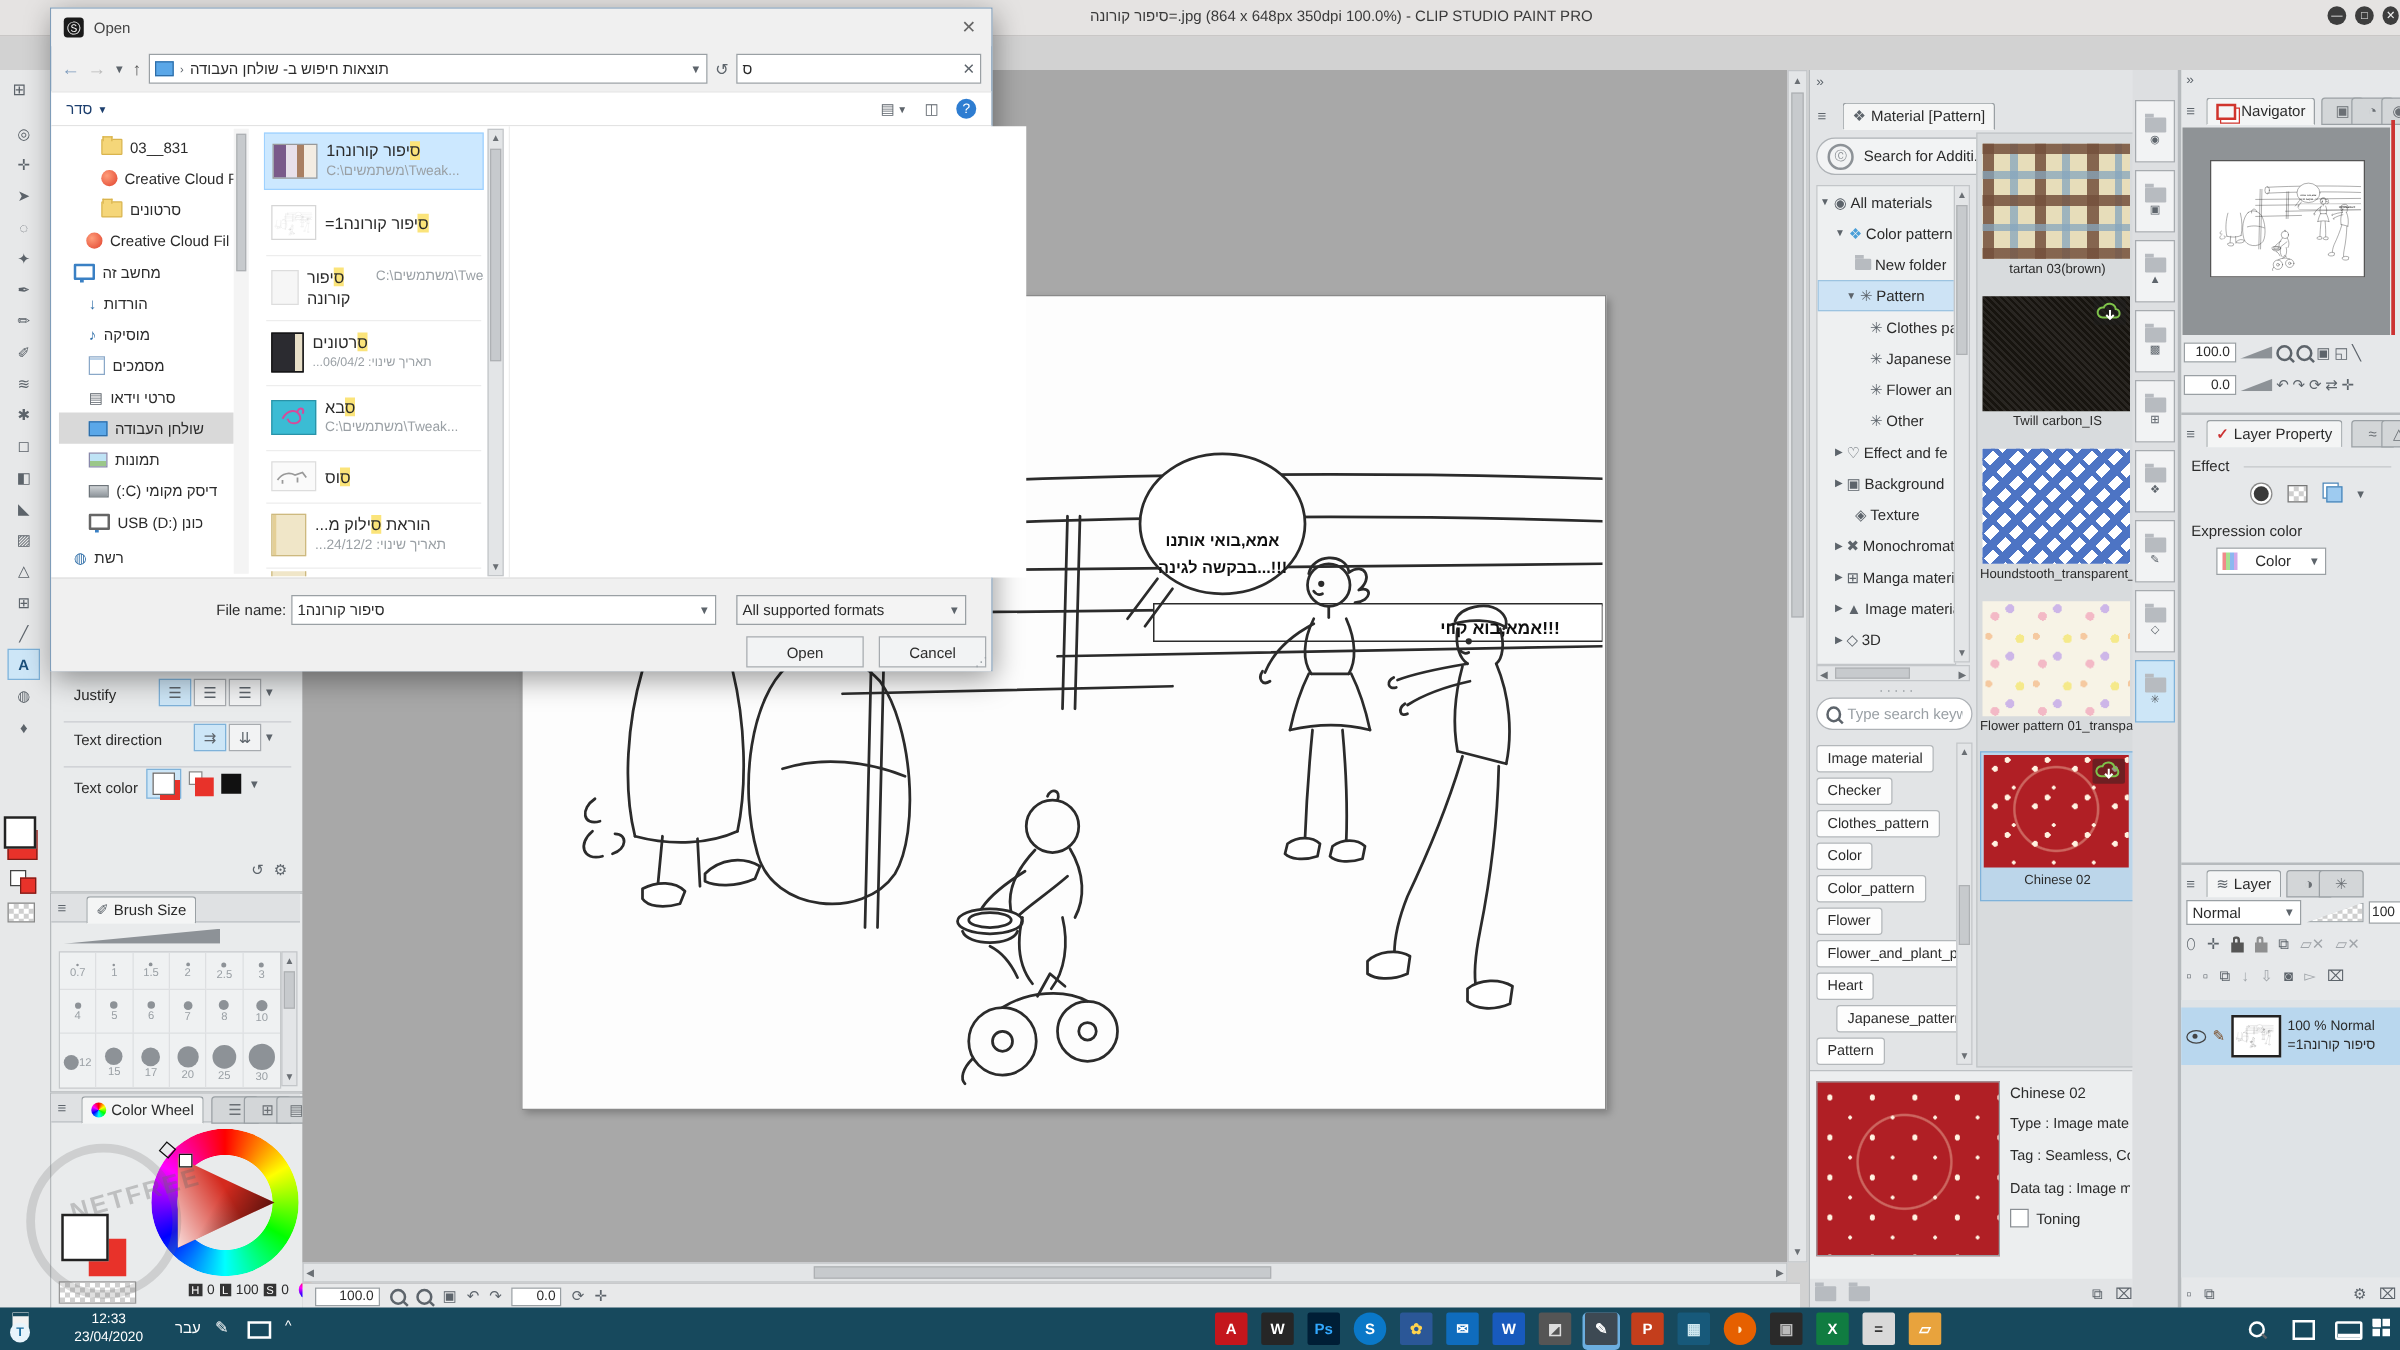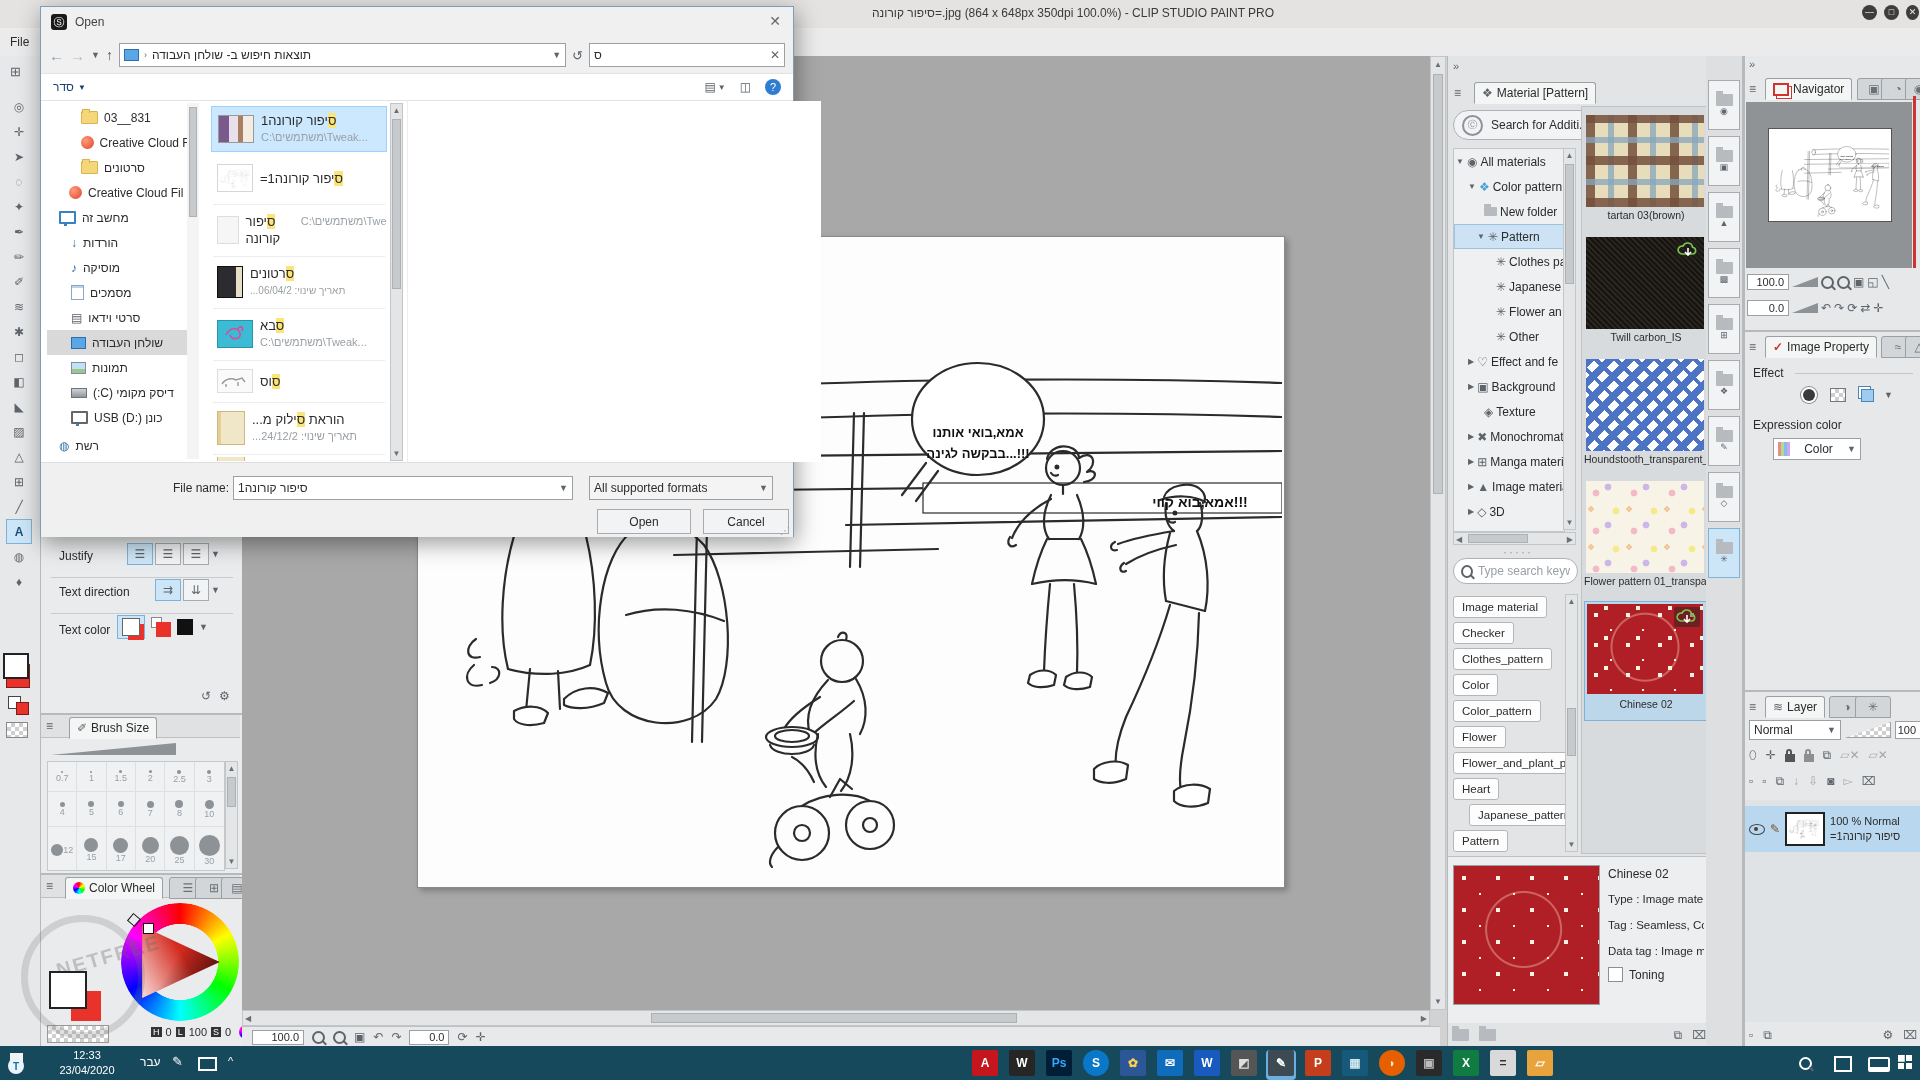--- a/index.html
+++ b/index.html
@@ -162,23 +162,20 @@
 
 <div id="root">
 
   <div class="abs titlebar" style="left:0;top:0;width:1920px;height:28px">
     <div class="abs nw" style="left:872px;top:6px;width:760px;color:#3a3a3a">סיפור קורונה=.jpg (864 x 648px 350dpi 100.0%)  - CLIP STUDIO PAINT PRO</div>
     <div class="abs winbtn" style="left:1862px;top:5px">—</div>
     <div class="abs winbtn" style="left:1884px;top:5px">□</div>
     <div class="abs winbtn" style="left:1906px;top:5px;width:13px">✕</div>
   </div>
 
-  <div class="abs menustrip" style="left:0;top:28px;width:1920px;height:28px">
-    <div class="abs" style="left:10px;top:7px">File</div>
-  </div>
 
   <div class="abs" style="left:0;top:56px;width:40px;height:990px;background:#e7e8e9;border-right:1px solid #c2c5c7">
     <div class="abs gi" style="left:10px;top:8px;font-size:13px">⊞</div>
     <div class="abs" style="left:6px;top:38px">
       <div class="btn ctr" style="width:26px;height:25px;border-color:transparent;background:transparent">
           <span class="gi">◎</span>
         </div>
       <div class="btn ctr" style="width:26px;height:25px;border-color:transparent;background:transparent">
           <span class="gi">✛</span>
         </div>
@@ -694,21 +691,21 @@
       <span class="gi">↷</span>
       <span class="gi">⟳</span>
       <span class="gi">⇄</span>
       <span class="gi">✛</span>
     </div>
 
     <div class="abs" style="left:0;top:274px;width:176px;height:2px;background:#b6babd"></div>
     <span class="abs gi" style="left:4px;top:284px">≡</span>
     <div class="ptab abs" style="left:20px;top:280px">
       <span style="color:#c33;font-weight:bold">✓</span>
-      <span>Image Property</span>
+      <span>Layer Property</span>
     </div>
     <div class="ptab off abs ctr" style="left:136px;top:280px;width:18px">≈</div>
     <div class="ptab off abs ctr" style="left:160px;top:280px;width:12px">△</div>
     <div class="abs" style="left:8px;top:310px">Effect</div>
     <div class="abs" style="left:50px;top:317px;width:118px;border-top:1px solid #c3c6c9"></div>
     <div class="abs flex" style="left:52px;top:328px;gap:5px">
       <div class="btn ctr" style="width:24px;height:22px;border-color:transparent;background:transparent">
           <span style="width:12px;height:12px;border-radius:50%;background:#3a3a3a;box-shadow:0 0 0 2px #fff,0 0 0 3px #888"></span>
         </div>
       <div class="btn ctr" style="width:24px;height:22px;border-color:transparent;background:transparent">

